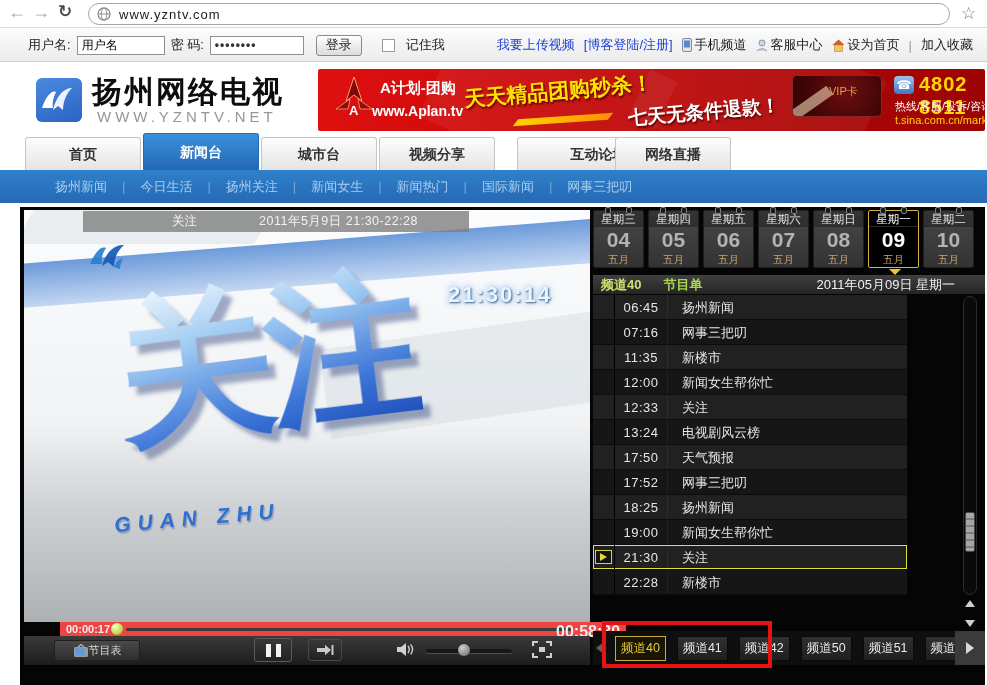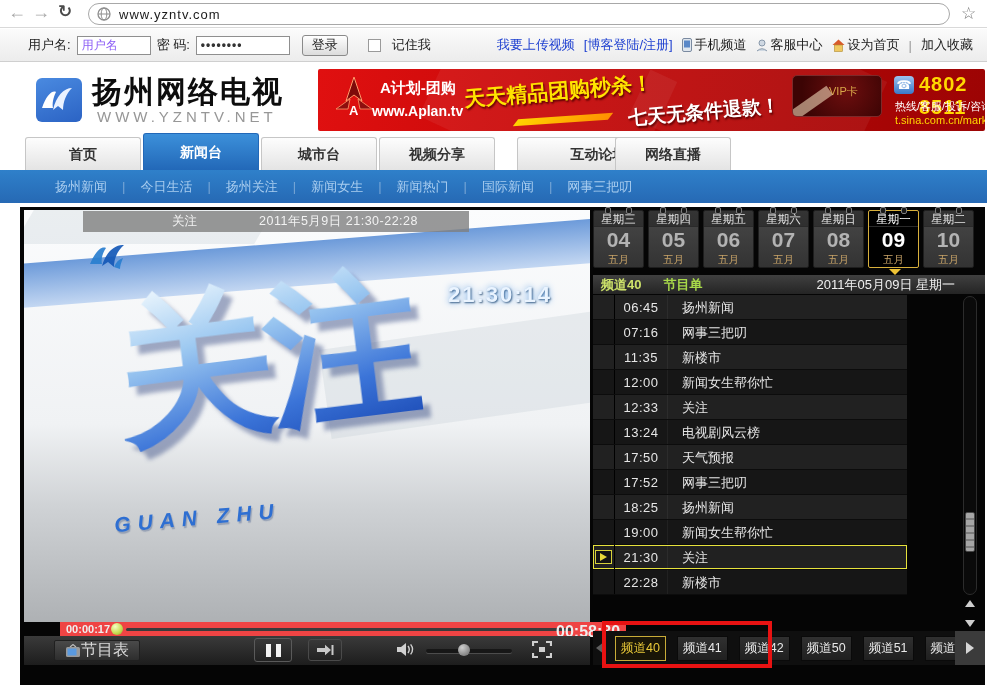--- a/index.html
+++ b/index.html
@@ -13,21 +13,21 @@
   .nav-fwd { left:30px; }
   .nav-refresh { position:absolute; left:58px; top:1px; font-size:17px; font-weight:bold; color:#4a4a4a; }
   .address-bar { position:absolute; left:88px; top:3px; width:862px; height:22px; border:1px solid #a8a8a8; border-radius:12px; background:#fff; display:flex; align-items:center; }
   .globe-icon { margin-left:8px; width:14px; height:14px; }
   .url-text { margin-left:8px; font-size:13px; color:#1a1a1a; letter-spacing:1px; }
   .star-icon { position:absolute; left:961px; top:3px; font-size:17px; color:#7a7a7a; }
 
   
   .login-bar { position:absolute; left:0; top:29px; width:987px; height:33px; background:linear-gradient(180deg,#fbfbfb,#ececec); border-bottom:1px solid #cfcfcf; display:flex; align-items:center; font-size:13px; color:#222; }
   .login-left { display:flex; align-items:center; margin-left:28px; gap:6px; }
-  .login-input { width:74px; height:19px; border:1px solid #8f8f8f; background:#fff; font-size:12px; color:#8b5cf6; padding:0 4px; font-family:inherit; }
+  .login-input { width:88px; height:19px; border:1px solid #8f8f8f; background:#fff; font-size:12px; color:#000000; padding:0 4px; font-family:inherit; }
   .pwd-input { width:94px; letter-spacing:1px; font-weight:bold; color:#333; }
   .login-btn { height:21px; padding:0 9px; margin-left:6px; font-size:13px; color:#222; background:linear-gradient(180deg,#ffffff,#dcdcdc); border:1px solid #8a8a8a; border-radius:3px; font-family:inherit; }
   .remember-box { width:13px; height:13px; border:1px solid #9a9a9a; background:#fff; margin-left:14px; }
   .remember-label { margin-left:5px; }
   .login-links { display:flex; align-items:center; margin-left:auto; margin-right:14px; gap:9px; }
   .login-links .lnk { color:#1a1a1a; display:flex; align-items:center; gap:3px; white-space:nowrap; }
   .login-links .lnk.blue { color:#1d3fd0; }
   .login-links .lnk.divider { color:#999; }
 
   
@@ -77,21 +77,21 @@
   .overlay-sched { margin-left:62px; letter-spacing:.5px; }
 
   
   .progress-row { position:absolute; left:24px; top:622px; width:566px; height:14px; background:#ef4444;margin-left:36px; }
   .t-elapsed { position:absolute; left:6px; top:1px; font-size:11px; font-weight:bold; color:#eee; }
   .seek-ball { position:absolute; left:51px; top:1px; width:12px; height:12px; border-radius:50%; background:radial-gradient(circle at 35% 30%,#f6ffc4,#c9dd55 55%,#87a522); }
   .seek-track { position:absolute; left:66px; top:6px; width:446px; height:3px; background:#3b3b3b; border-radius:2px; }
   .t-total { position:absolute; left:496px; top:1px; font-size:16px; font-weight:bold; color:#eee;text-align:center; }
 
   .control-bar { position:absolute; left:24px; top:636px; width:566px; height:29px; background:linear-gradient(180deg,#3a3a3a,#1d1d1d); }
-  .playlist-btn { position:absolute; left:30px; top:4px; width:86px; height:21px; background:linear-gradient(180deg,#4a4a4a,#2d2d2d); border:1px solid #202020; border-radius:2px; display:flex; align-items:center; justify-content:center; color:#d9d9d9; font-size:16px; }
+  .playlist-btn { position:absolute; left:30px; top:4px; width:86px; height:21px; background:linear-gradient(180deg,#4a4a4a,#2d2d2d); border:1px solid #202020; border-radius:2px; display:flex; align-items:center; justify-content:center; color:#d9d9d9; font-size:11px; }
   .pause-btn { position:absolute; left:230px; top:2px; width:38px; height:24px; border:1px solid #5a5a5a; border-radius:3px; background:linear-gradient(180deg,#383838,#222); display:flex; align-items:center; justify-content:center; gap:5px; }
   .pause-btn i { width:5px; height:13px; background:#f2f2f2; }
   .next-btn { position:absolute; left:284px; top:3px; width:34px; height:22px; border:1px solid #4a4a4a; border-radius:3px; background:linear-gradient(180deg,#383838,#222); display:flex; align-items:center; justify-content:center; }
   .speaker { position:absolute; left:372px; top:6px; }
   .vol-track { position:absolute; left:402px; top:13px; width:86px; height:4px; background:#171717; border-radius:2px; box-shadow:0 1px 0 #4c4c4c; }
   .vol-knob { position:absolute; left:434px; top:8px; width:12px; height:12px; border-radius:50%; background:radial-gradient(circle at 35% 30%,#cfcfcf,#666); }
   .fs-btn { position:absolute; left:508px; top:5px; }
 
   
   .date-row { position:absolute; left:593px; top:210px; width:392px; display:flex; gap:4px; }

